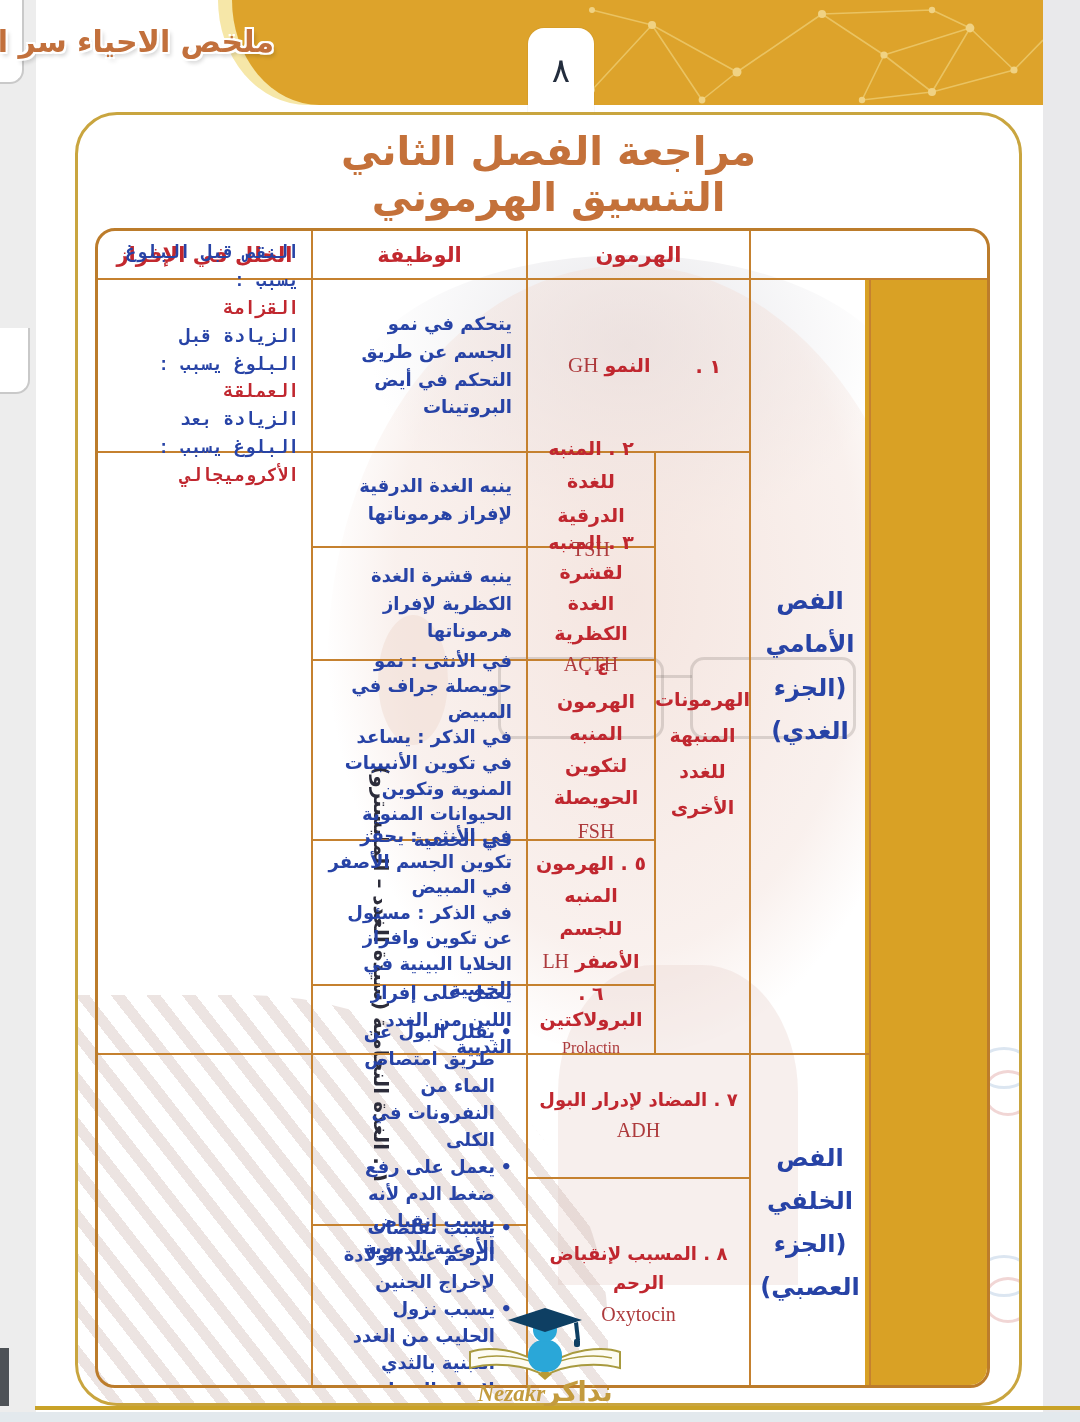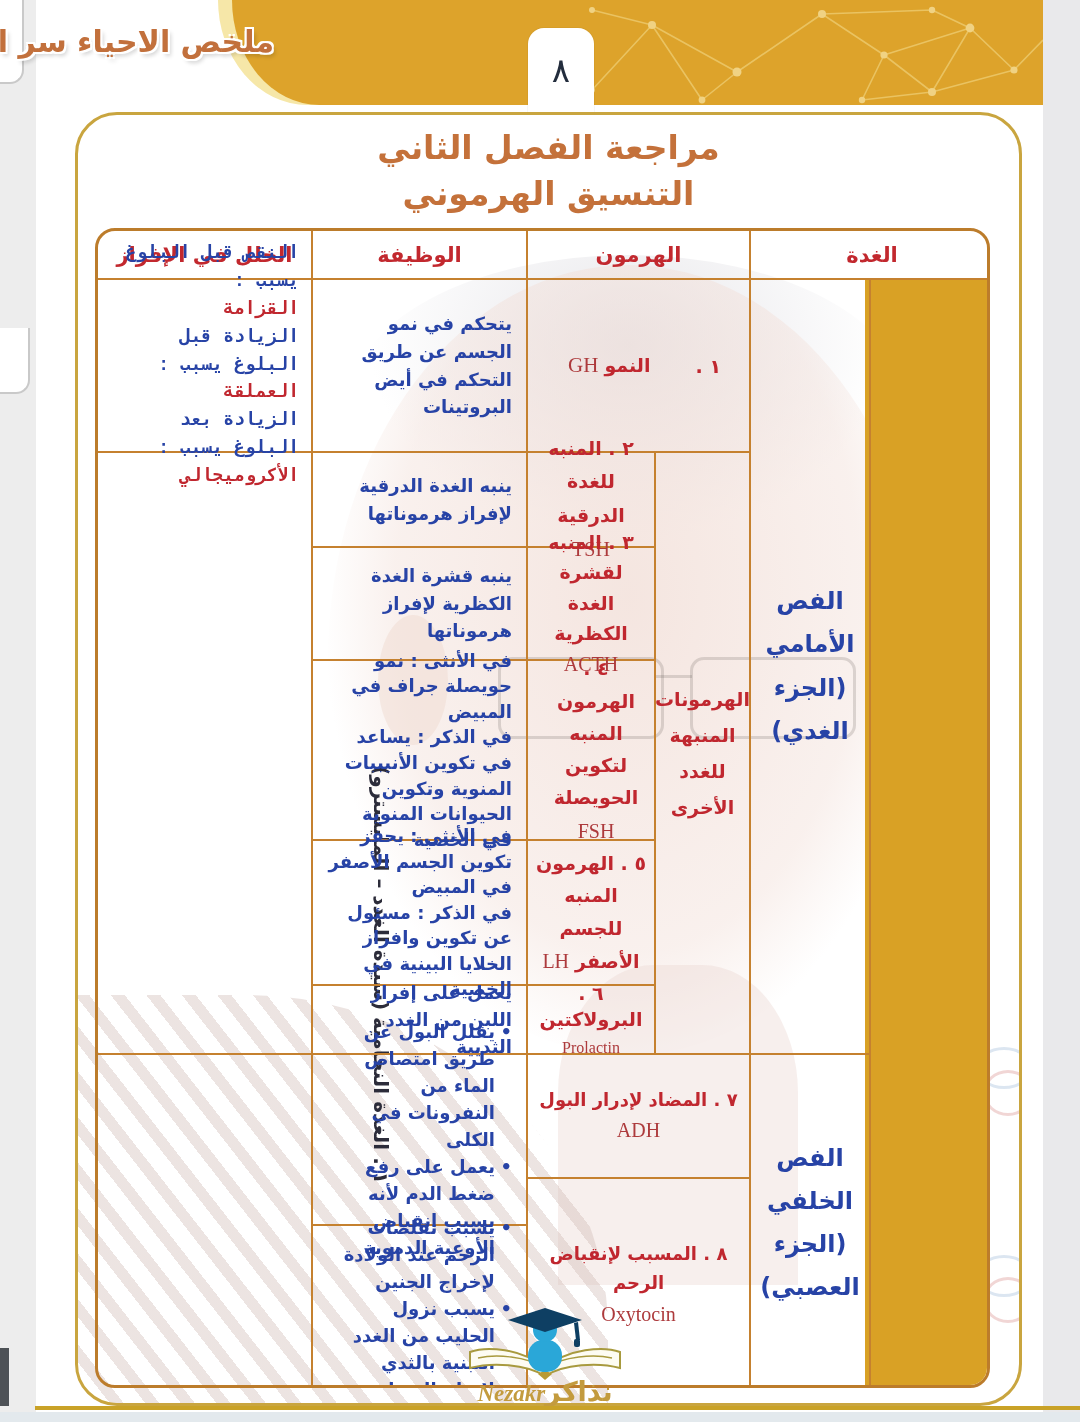--- a/index.html
+++ b/index.html
@@ -27,21 +27,21 @@
                 text-shadow:-2px -2px 0 #fff,2px -2px 0 #fff,-2px 2px 0 #fff,2px 2px 0 #fff,3px 4px 4px rgba(0,0,0,.18);}
   .page-tab{left:492px;top:28px;width:66px;height:84px;background:#ffffff;
             border-radius:16px 16px 0 0;box-shadow:0 0 0 1px rgba(0,0,0,0.03);
             display:flex;align-items:center;justify-content:center;}
   .page-num{font-size:34px;color:#232d3d;font-weight:500;}
 
   
   .card{left:75px;top:112px;width:941px;height:1288px;background:#ffffff;
         border:3px solid #c9a53f;border-radius:42px;overflow:hidden;}
   .review-title{width:100%;text-align:center;font-weight:bold;color:#c4713a;direction:rtl;
-                font-size:33px;line-height:1.0;}
+                font-size:40px;line-height:1.0;}
   .rt1{top:16px;} .rt2{top:62px;}
 
   
   .wm{pointer-events:none;}
   .wm-head{left:250px;top:150px;width:600px;height:790px;border-radius:50%;
     background:radial-gradient(ellipse at 50% 42%, rgba(242,223,216,0.80) 0%, rgba(242,223,216,0.45) 55%, rgba(242,223,216,0) 72%);}
   .wm-hair{left:270px;top:140px;width:560px;height:300px;border-radius:50%;
     background:radial-gradient(ellipse at 50% 30%, rgba(222,221,226,0.75) 0%, rgba(222,221,226,0) 65%);}
   .wm-ear{left:300px;top:500px;width:70px;height:130px;border-radius:50%;background:rgba(240,220,212,0.55);}
   .wm-glass{top:542px;width:160px;height:76px;border:3px solid rgba(110,100,96,0.22);border-radius:14px;}
@@ -162,21 +162,20 @@
     <div class="abs hline" style="left:215px;top:428px;width:341px;"></div>
     <div class="abs hline" style="left:215px;top:608px;width:341px;"></div>
     <div class="abs hline" style="left:215px;top:753px;width:341px;"></div>
     <div class="abs hline" style="left:0;top:822px;width:773px;"></div>
     <div class="abs hline" style="left:430px;top:946px;width:221px;"></div>
     <div class="abs hline" style="left:215px;top:993px;width:215px;"></div>
 
     <div class="abs cell hdr" style="left:0;top:0;width:213px;height:47px;">الخلل في الإفراز</div>
     <div class="abs cell hdr" style="left:215px;top:0;width:213px;height:47px;">الوظيفة</div>
     <div class="abs cell hdr" style="left:430px;top:0;width:221px;height:47px;">الهرمون</div>
-    <div class="abs cell hdr" style="left:653px;top:0;width:242px;height:47px;">الغدة</div>
 
     <div class="abs cell gland-lobe blue" style="left:653px;top:49px;width:118px;height:773px;">الفص الأمامي (الجزء الغدي)</div>
     <div class="abs cell gland-lobe blue" style="left:653px;top:824px;width:118px;height:336px;">الفص الخلفي (الجزء العصبي)</div>
     <div class="abs cell stim red" style="left:558px;top:222px;width:93px;height:600px;border-radius:14px;">الهرمونات المنبهة للغدد الأخرى</div>
 
     <div class="abs cell" style="left:430px;top:49px;width:221px;height:171px;padding:0 28px 0 40px;justify-content:space-between;direction:rtl;">
       <span class="red" style="font-size:19px;">١ .</span>
       <span style="font-size:19px;white-space:nowrap;"><span class="red">النمو</span>
         <span class="abbr" style="font-size:21px;">GH</span></span>
     </div>

